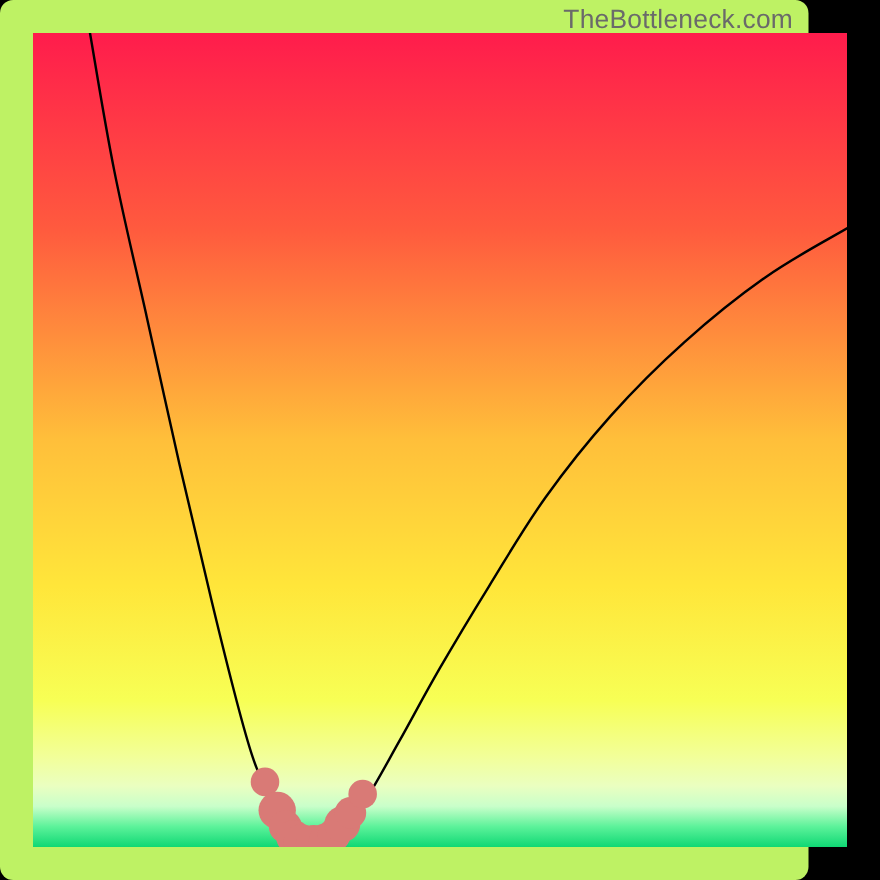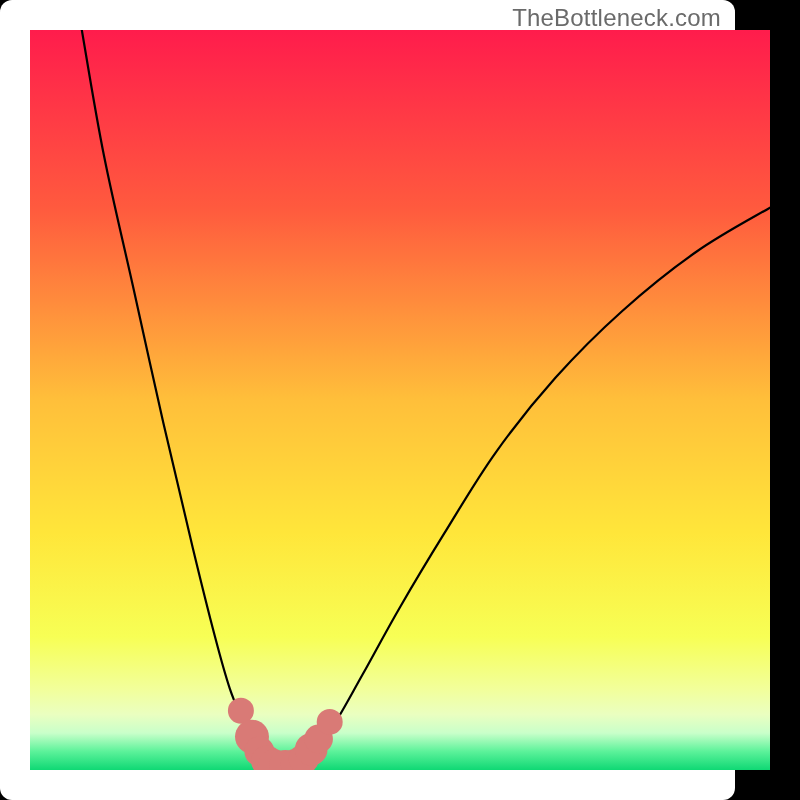--- a/index.html
+++ b/index.html
@@ -7,21 +7,21 @@
     padding: 0;
     width: 800px;
     height: 800px;
     background: #000;
     overflow: hidden;
   }
   .container {
     position: relative;
     width: 735px;
     height: 800px;
-    background: #ffffff;
+    background: #bef264;
     border-radius: 12px;
   }
   .watermark {
     position: absolute;
     top: 4px;
     right: 14px;
     font-family: Arial, Helvetica, sans-serif;
     font-size: 24px;
     font-weight: 500;
     color: #6a6a6a;

